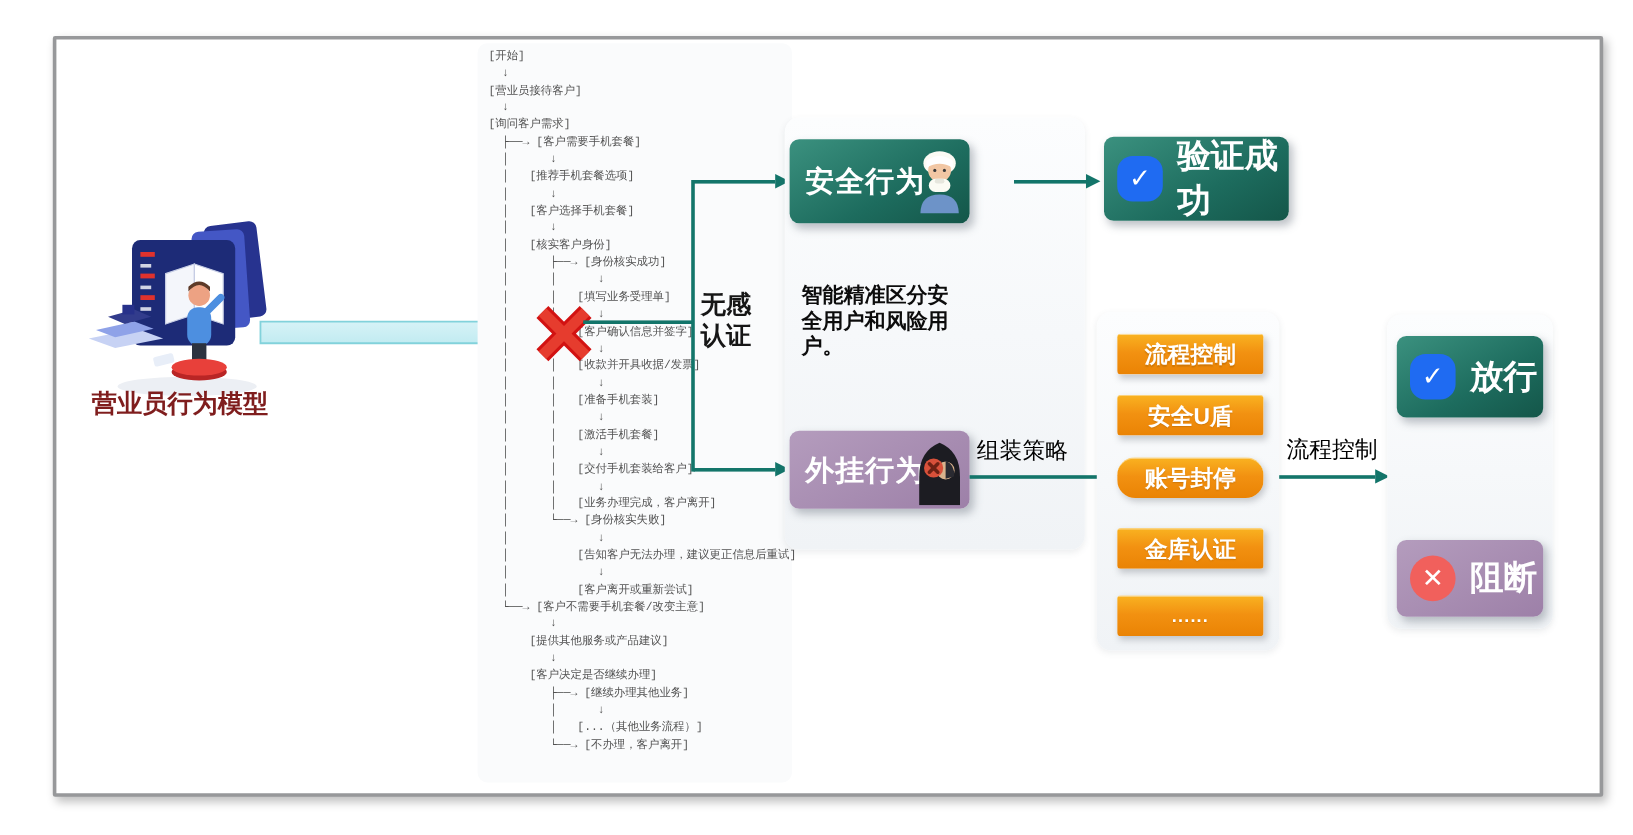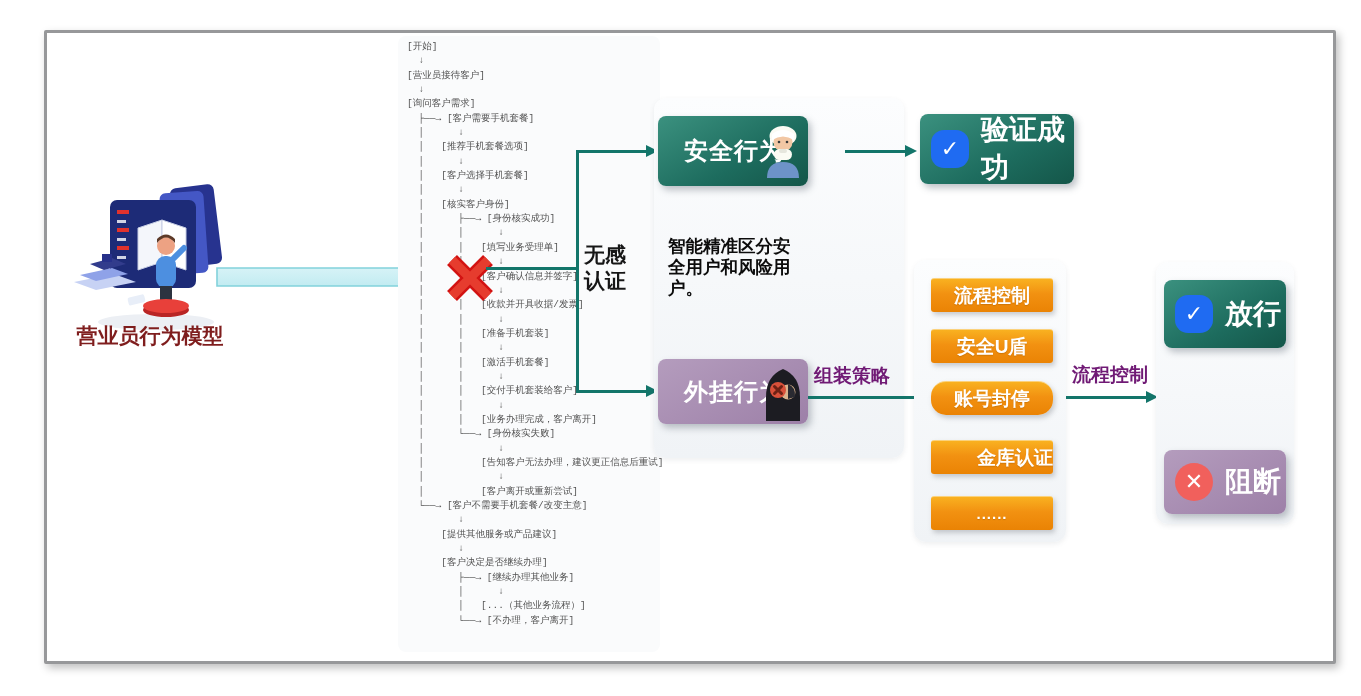--- a/index.html
+++ b/index.html
@@ -39,37 +39,37 @@
     box-shadow:3px 4px 7px rgba(110,120,130,.45);
   }
   .purple-box{
     background:linear-gradient(150deg,#b49cbd 0%,#9d80a8 100%);
     border-radius:8px;color:#ffffff;display:flex;align-items:center;
     box-shadow:3px 4px 7px rgba(110,120,130,.45);
     text-align:center;
   }
   #safe-box{left:658px;top:116px;width:150px;height:70px;}
   #risk-box{left:658px;top:359px;width:150px;height:65px;}
-  .class-label{font-size:24px;font-weight:bold;padding-left:26px;letter-spacing:1px;}
+  .class-label{font-size:24px;font-weight:bold;padding-left:13px;letter-spacing:1px;}
   .avatar{position:absolute;right:5px;top:8px;}
   #class-desc{left:668px;top:236px;width:136px;font-size:17.5px;font-weight:bold;line-height:21px;color:#0c0c0c;}
   
   #success-box{left:920px;top:114px;width:154px;height:70px;}
   #allow-box{left:1164px;top:280px;width:122px;height:68px;}
   #block-box{left:1164px;top:450px;width:122px;height:64px;}
   .result-label{font-size:28px;font-weight:bold;margin-left:12px;}
   .icon-badge{
     width:38px;height:38px;margin-left:11px;flex:0 0 auto;
     display:flex;align-items:center;justify-content:center;
     color:#fff;font-size:22px;font-weight:bold;
   }
   .blue-badge{background:#1f6bf2;border-radius:13px;}
   .red-badge{background:#f1605c;border-radius:50%;}
   
-  .flow-label{font-size:19px;font-weight:bold;color:#701a75;}
+  .flow-label{font-size:19px;font-weight:normal;color:#000000;}
   #assemble-label{left:814px;top:363px;}
   #control-label{left:1062px;top:362px;width:96px;text-align:center;}
   
   .orange-box{
     position:absolute;left:931px;width:122px;height:33px;
     background:linear-gradient(180deg,#f9b120 0%,#f29111 45%,#ea8304 100%);
     border-top:1px solid #fbd27d;border-radius:3px;
     color:#ffffff;font-size:19px;font-weight:bold;
     display:flex;align-items:center;justify-content:center;
     box-shadow:2px 3px 5px rgba(140,145,150,.45);
@@ -225,21 +225,21 @@
   <div id="strategy-panel" class="abs panel"></div>
   <div class="orange-box" style="top:278px;justify-content:center;">
     <span>流程控制</span>
   </div>
   <div class="orange-box" style="top:329px;">
     <span>安全U盾</span>
   </div>
   <div class="orange-box" style="top:381px;border-radius:15px;">
     <span>账号封停</span>
   </div>
-  <div class="orange-box" style="top:440px;justify-content:flex-end;">
+  <div class="orange-box" style="top:440px;">
     <span>金库认证</span>
   </div>
   <div class="orange-box" style="top:496px;font-size:15px;letter-spacing:1px;">
     <span>......</span>
   </div>
 
   <div id="control-label" class="abs flow-label">流程控制</div>
   <div class="abs tline" style="left:1066px;top:396px;width:80px;height:2.5px;"></div>
   <div class="abs ah-right" style="left:1146px;top:391px;"></div>
 

